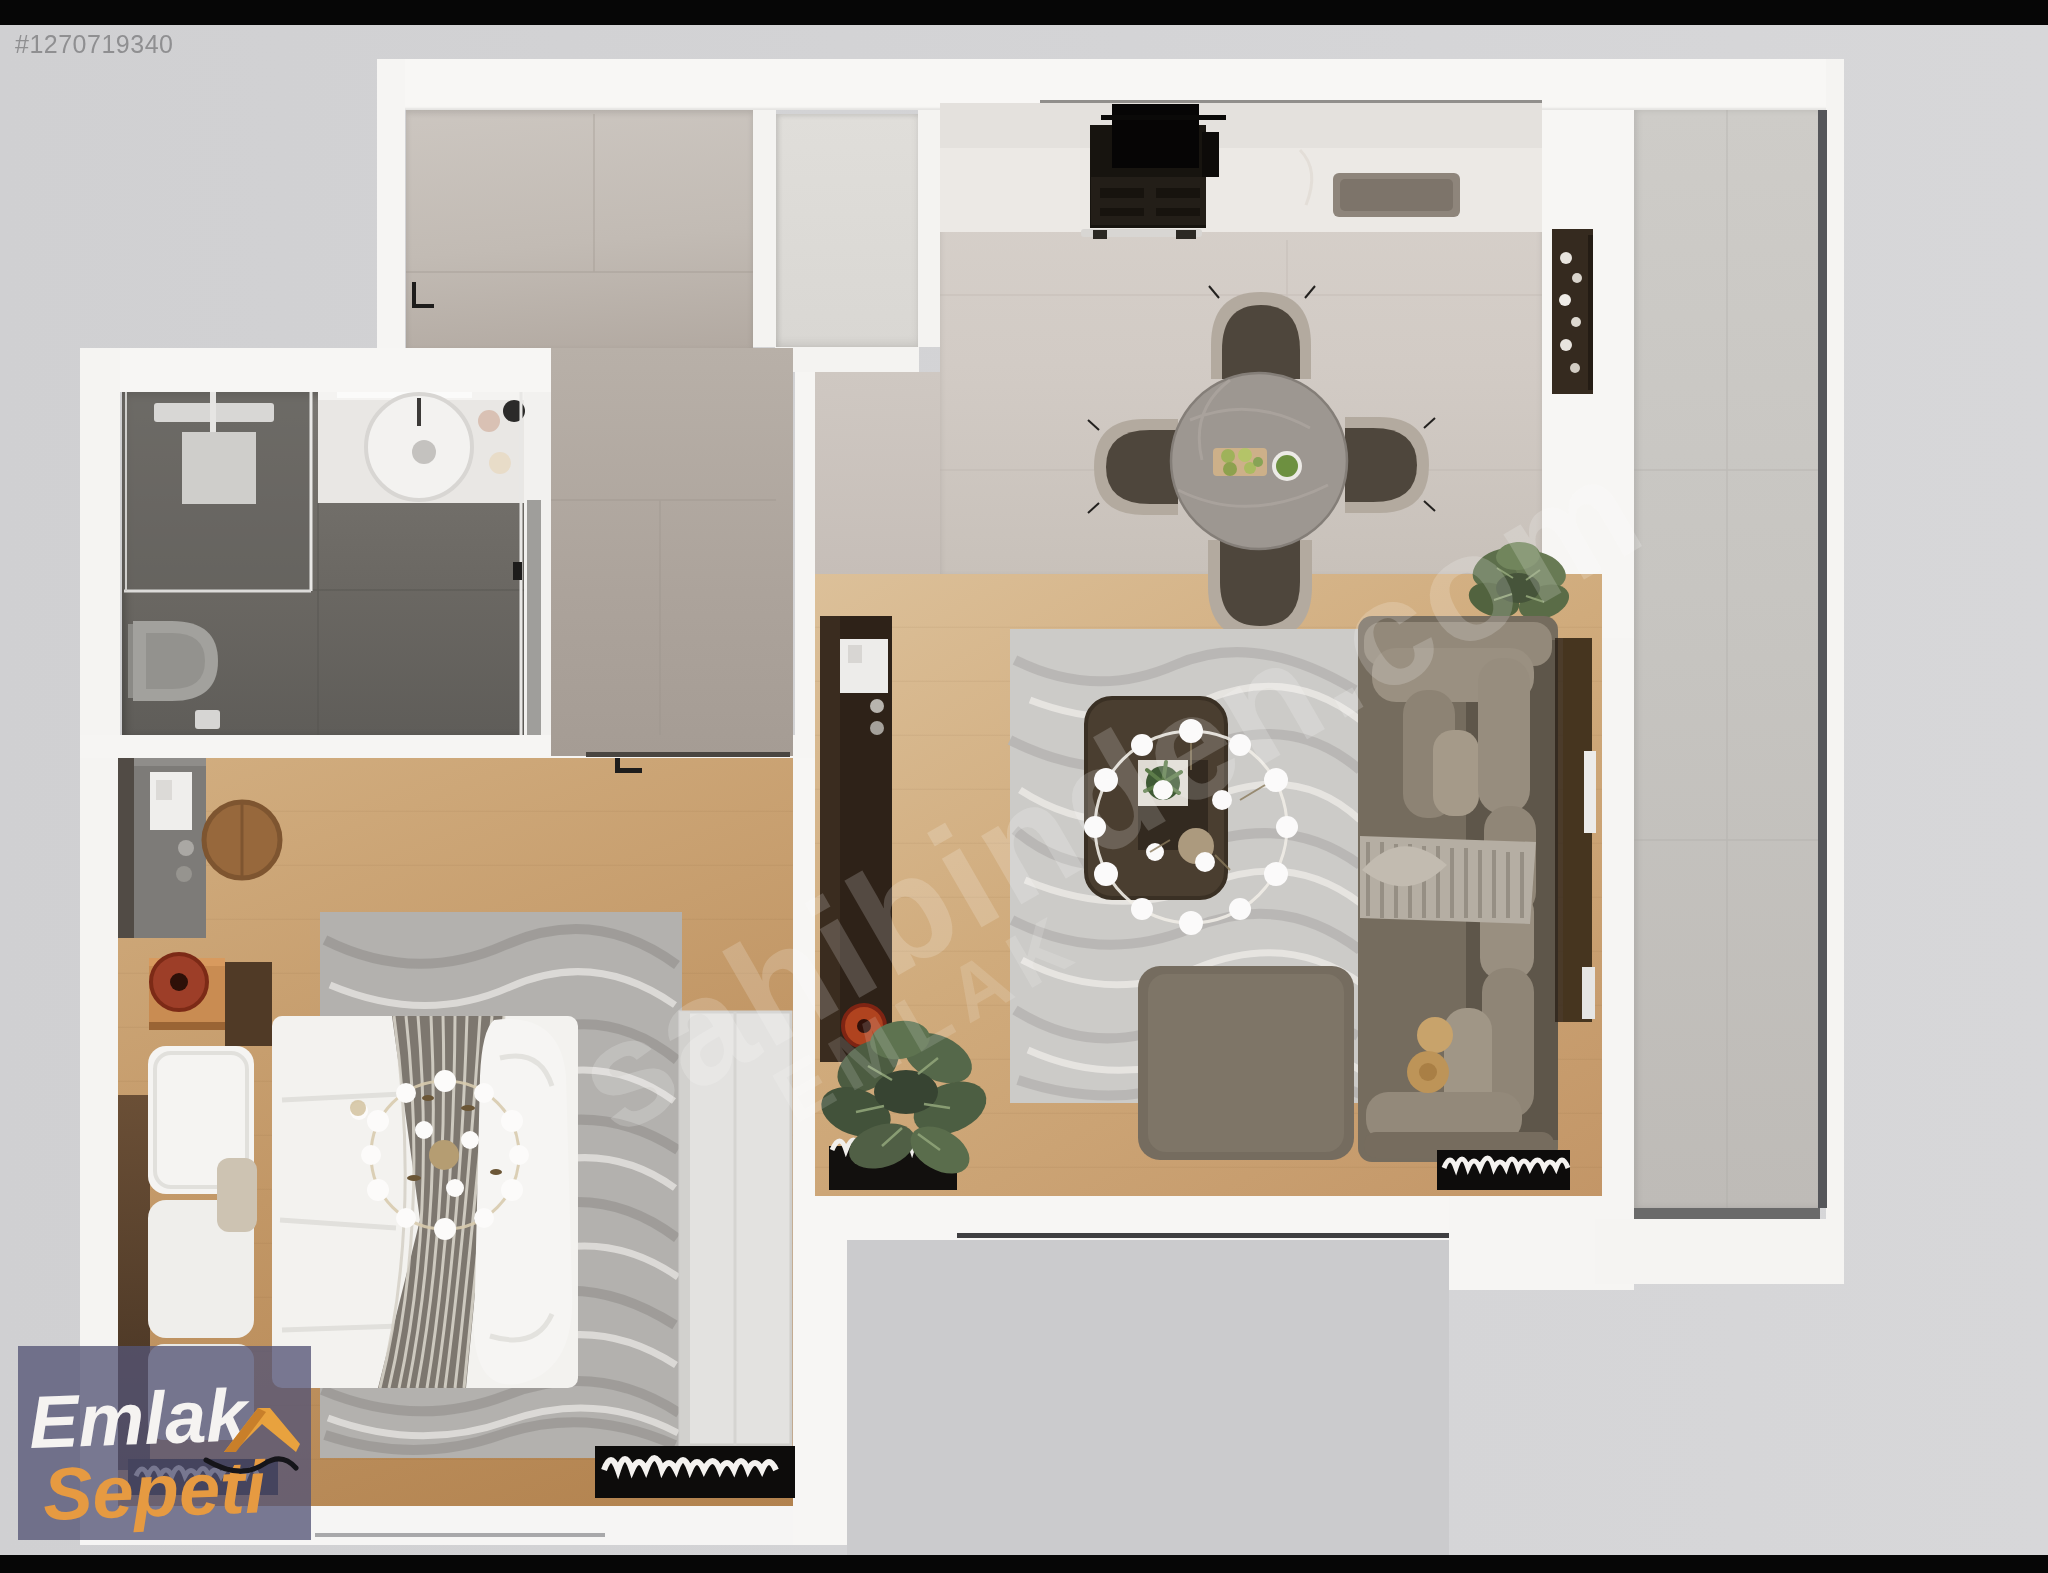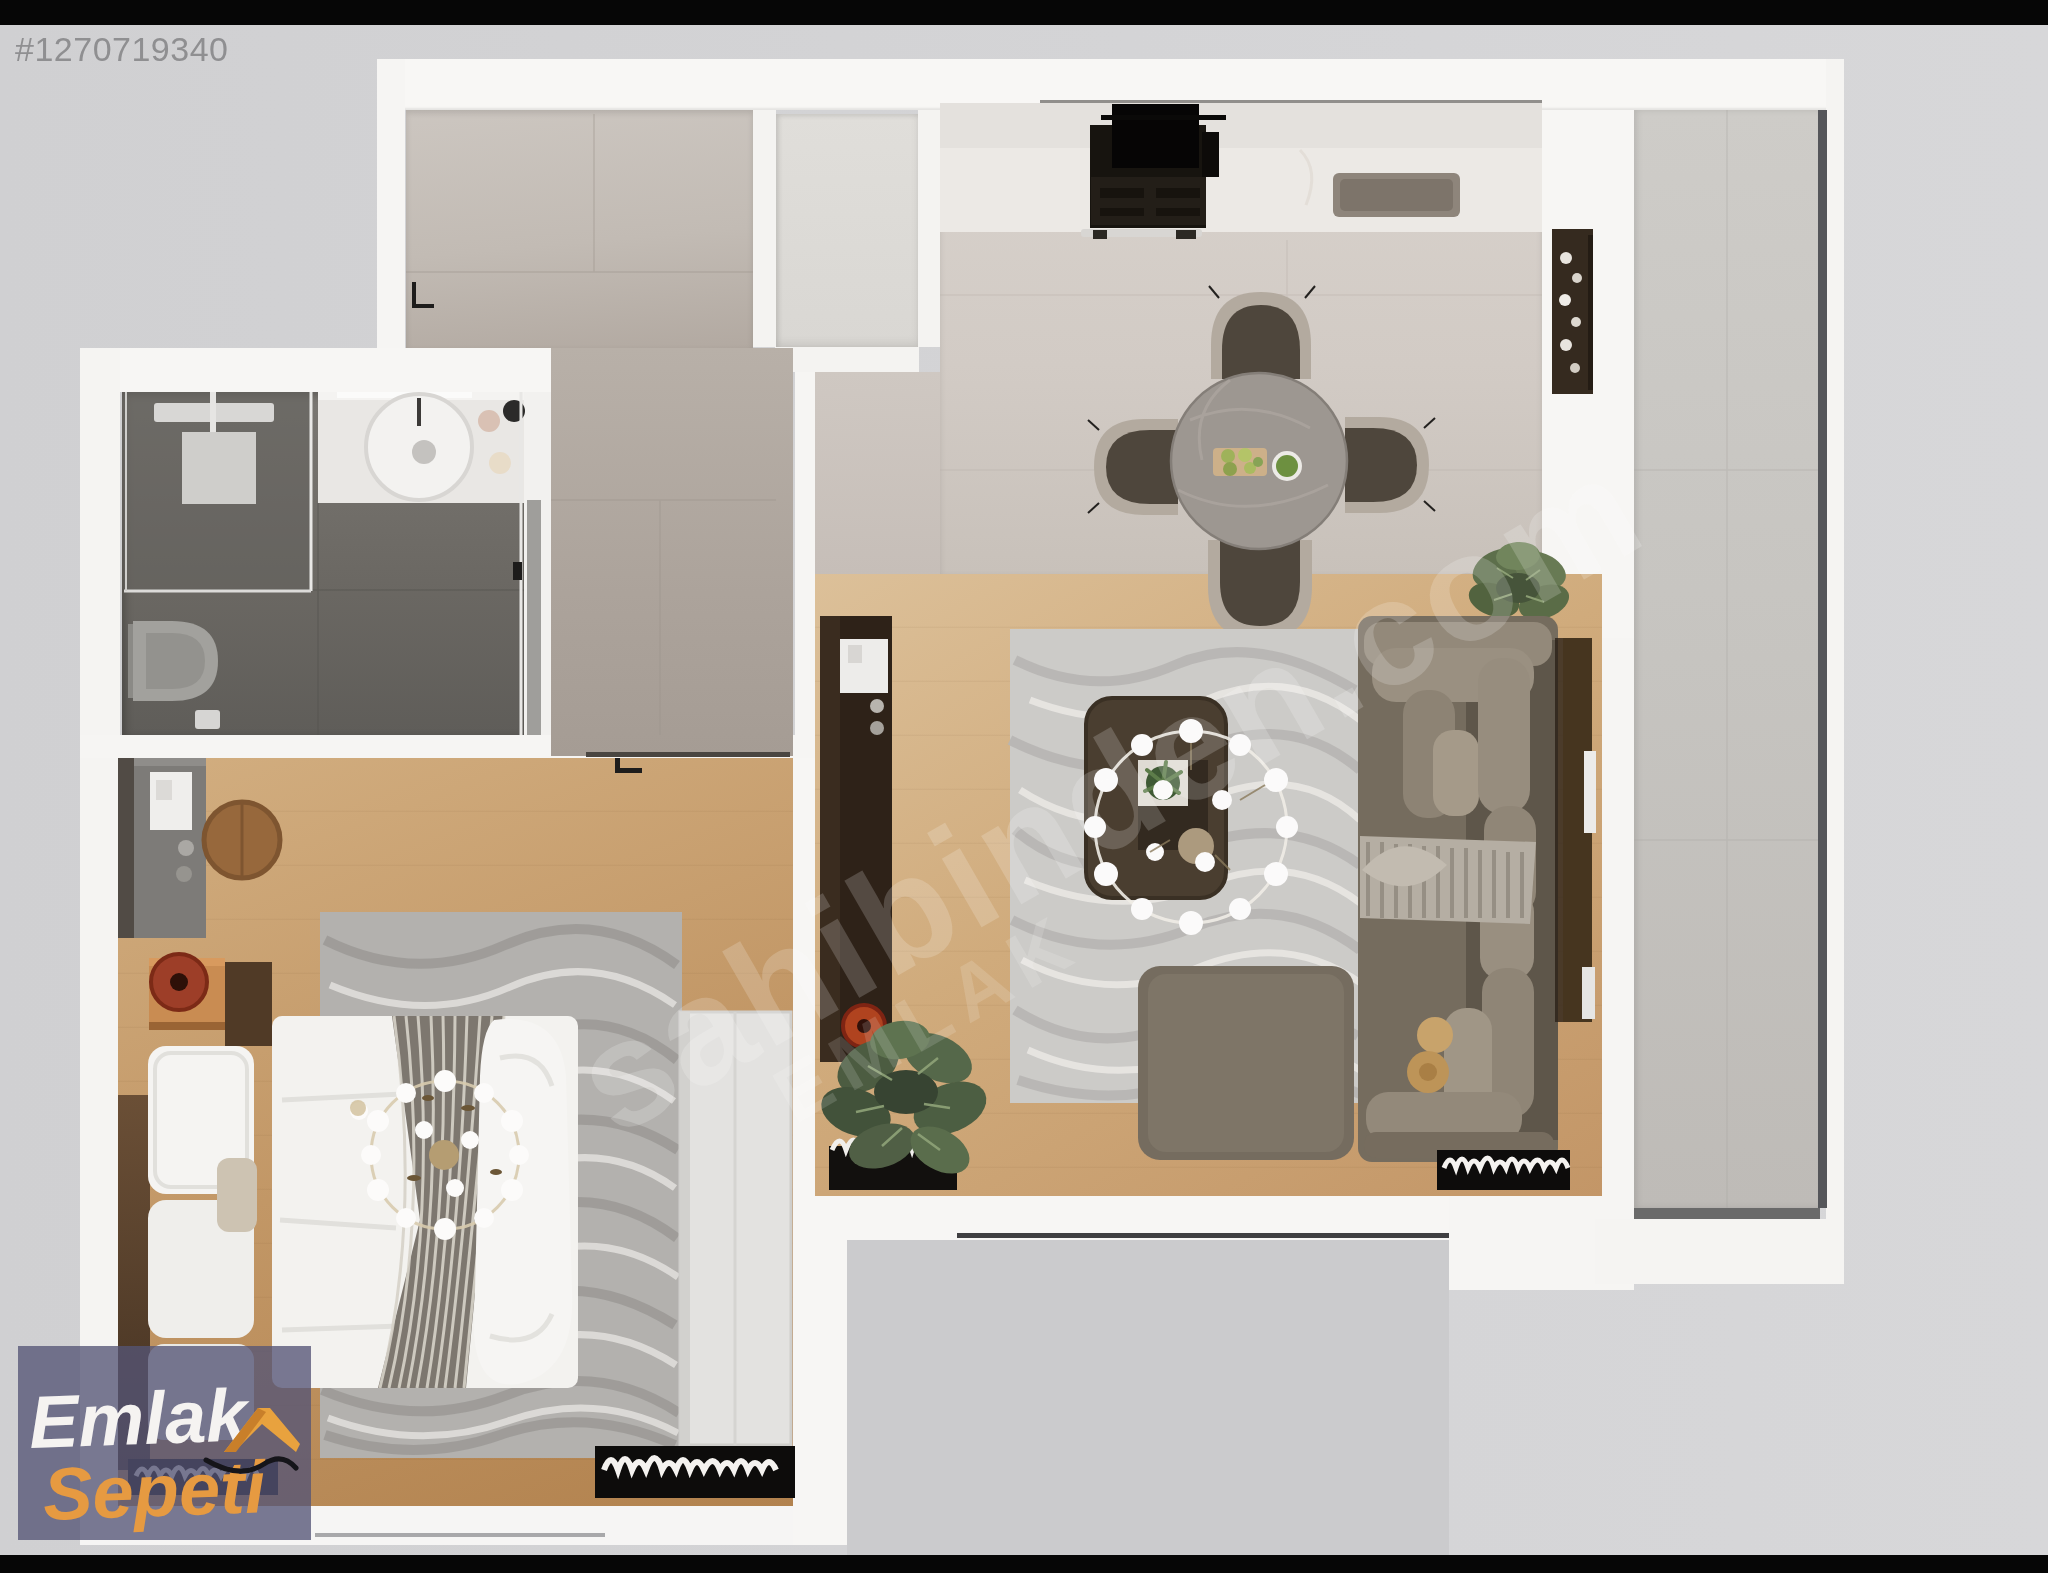--- a/index.html
+++ b/index.html
@@ -8,21 +8,21 @@
   .abs{position:absolute;}
 </style>
 </head>
 <body>
 <div id="stage">
 
   <div class="abs" style="left:0;top:0;width:2048px;height:25px;background:#060606;"></div>
 
   <div class="abs" style="left:0;top:1555px;width:2048px;height:18px;background:#060606;"></div>
 
-  <div class="abs" style="left:15px;top:30px;font-size:34px;letter-spacing:0.5px;color:#8f8f91;">#1270719340</div>
+  <div class="abs" style="left:15px;top:30px;font-size:25px;letter-spacing:0.5px;color:#8f8f91;">#1270719340</div>
 
   <div class="abs" style="left:377px;top:59px;width:1463px;height:51px;background:#f8f7f5;box-shadow:inset 0 -2px 2px rgba(0,0,0,0.08);"></div>
 
   <div class="abs" style="left:377px;top:59px;width:28px;height:289px;background:#f6f5f3;"></div>
 
   <div class="abs" style="left:80px;top:348px;width:471px;height:44px;background:#f7f6f4;"></div>
 
   <div class="abs" style="left:80px;top:348px;width:40px;height:410px;background:#f5f4f2;"></div>
 
   <div class="abs" style="left:80px;top:735px;width:506px;height:23px;background:#f6f5f3;"></div>

